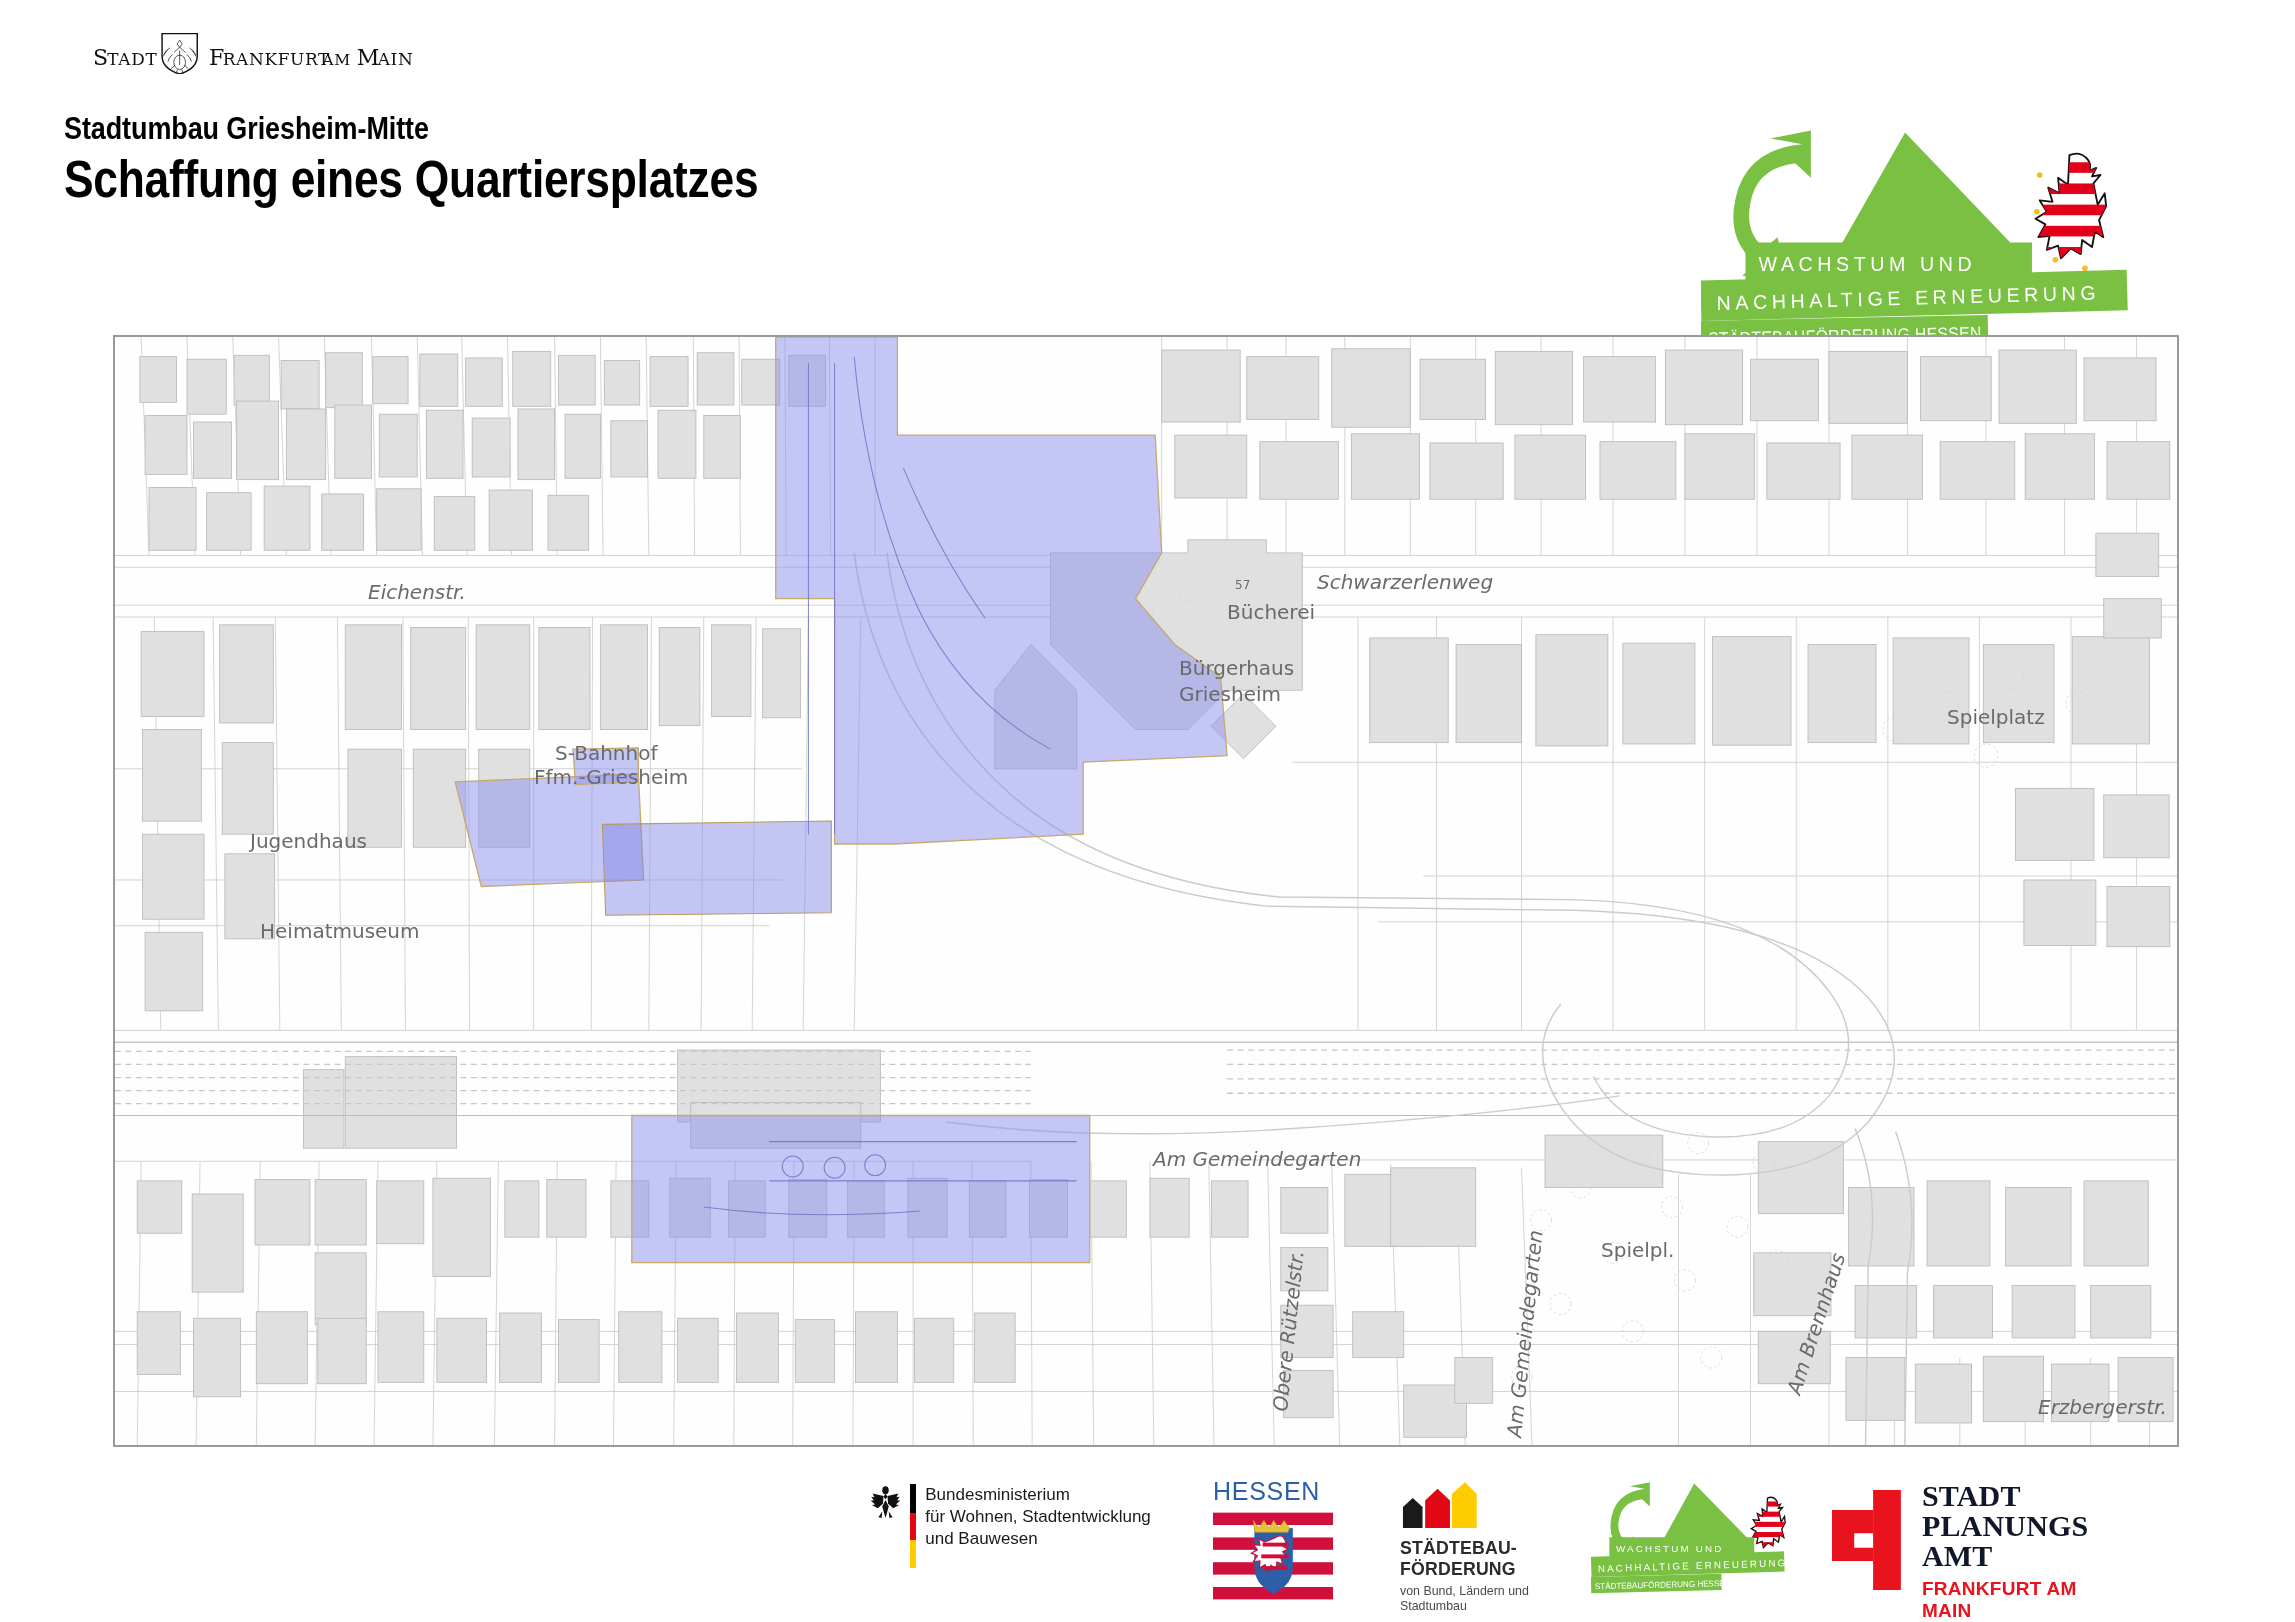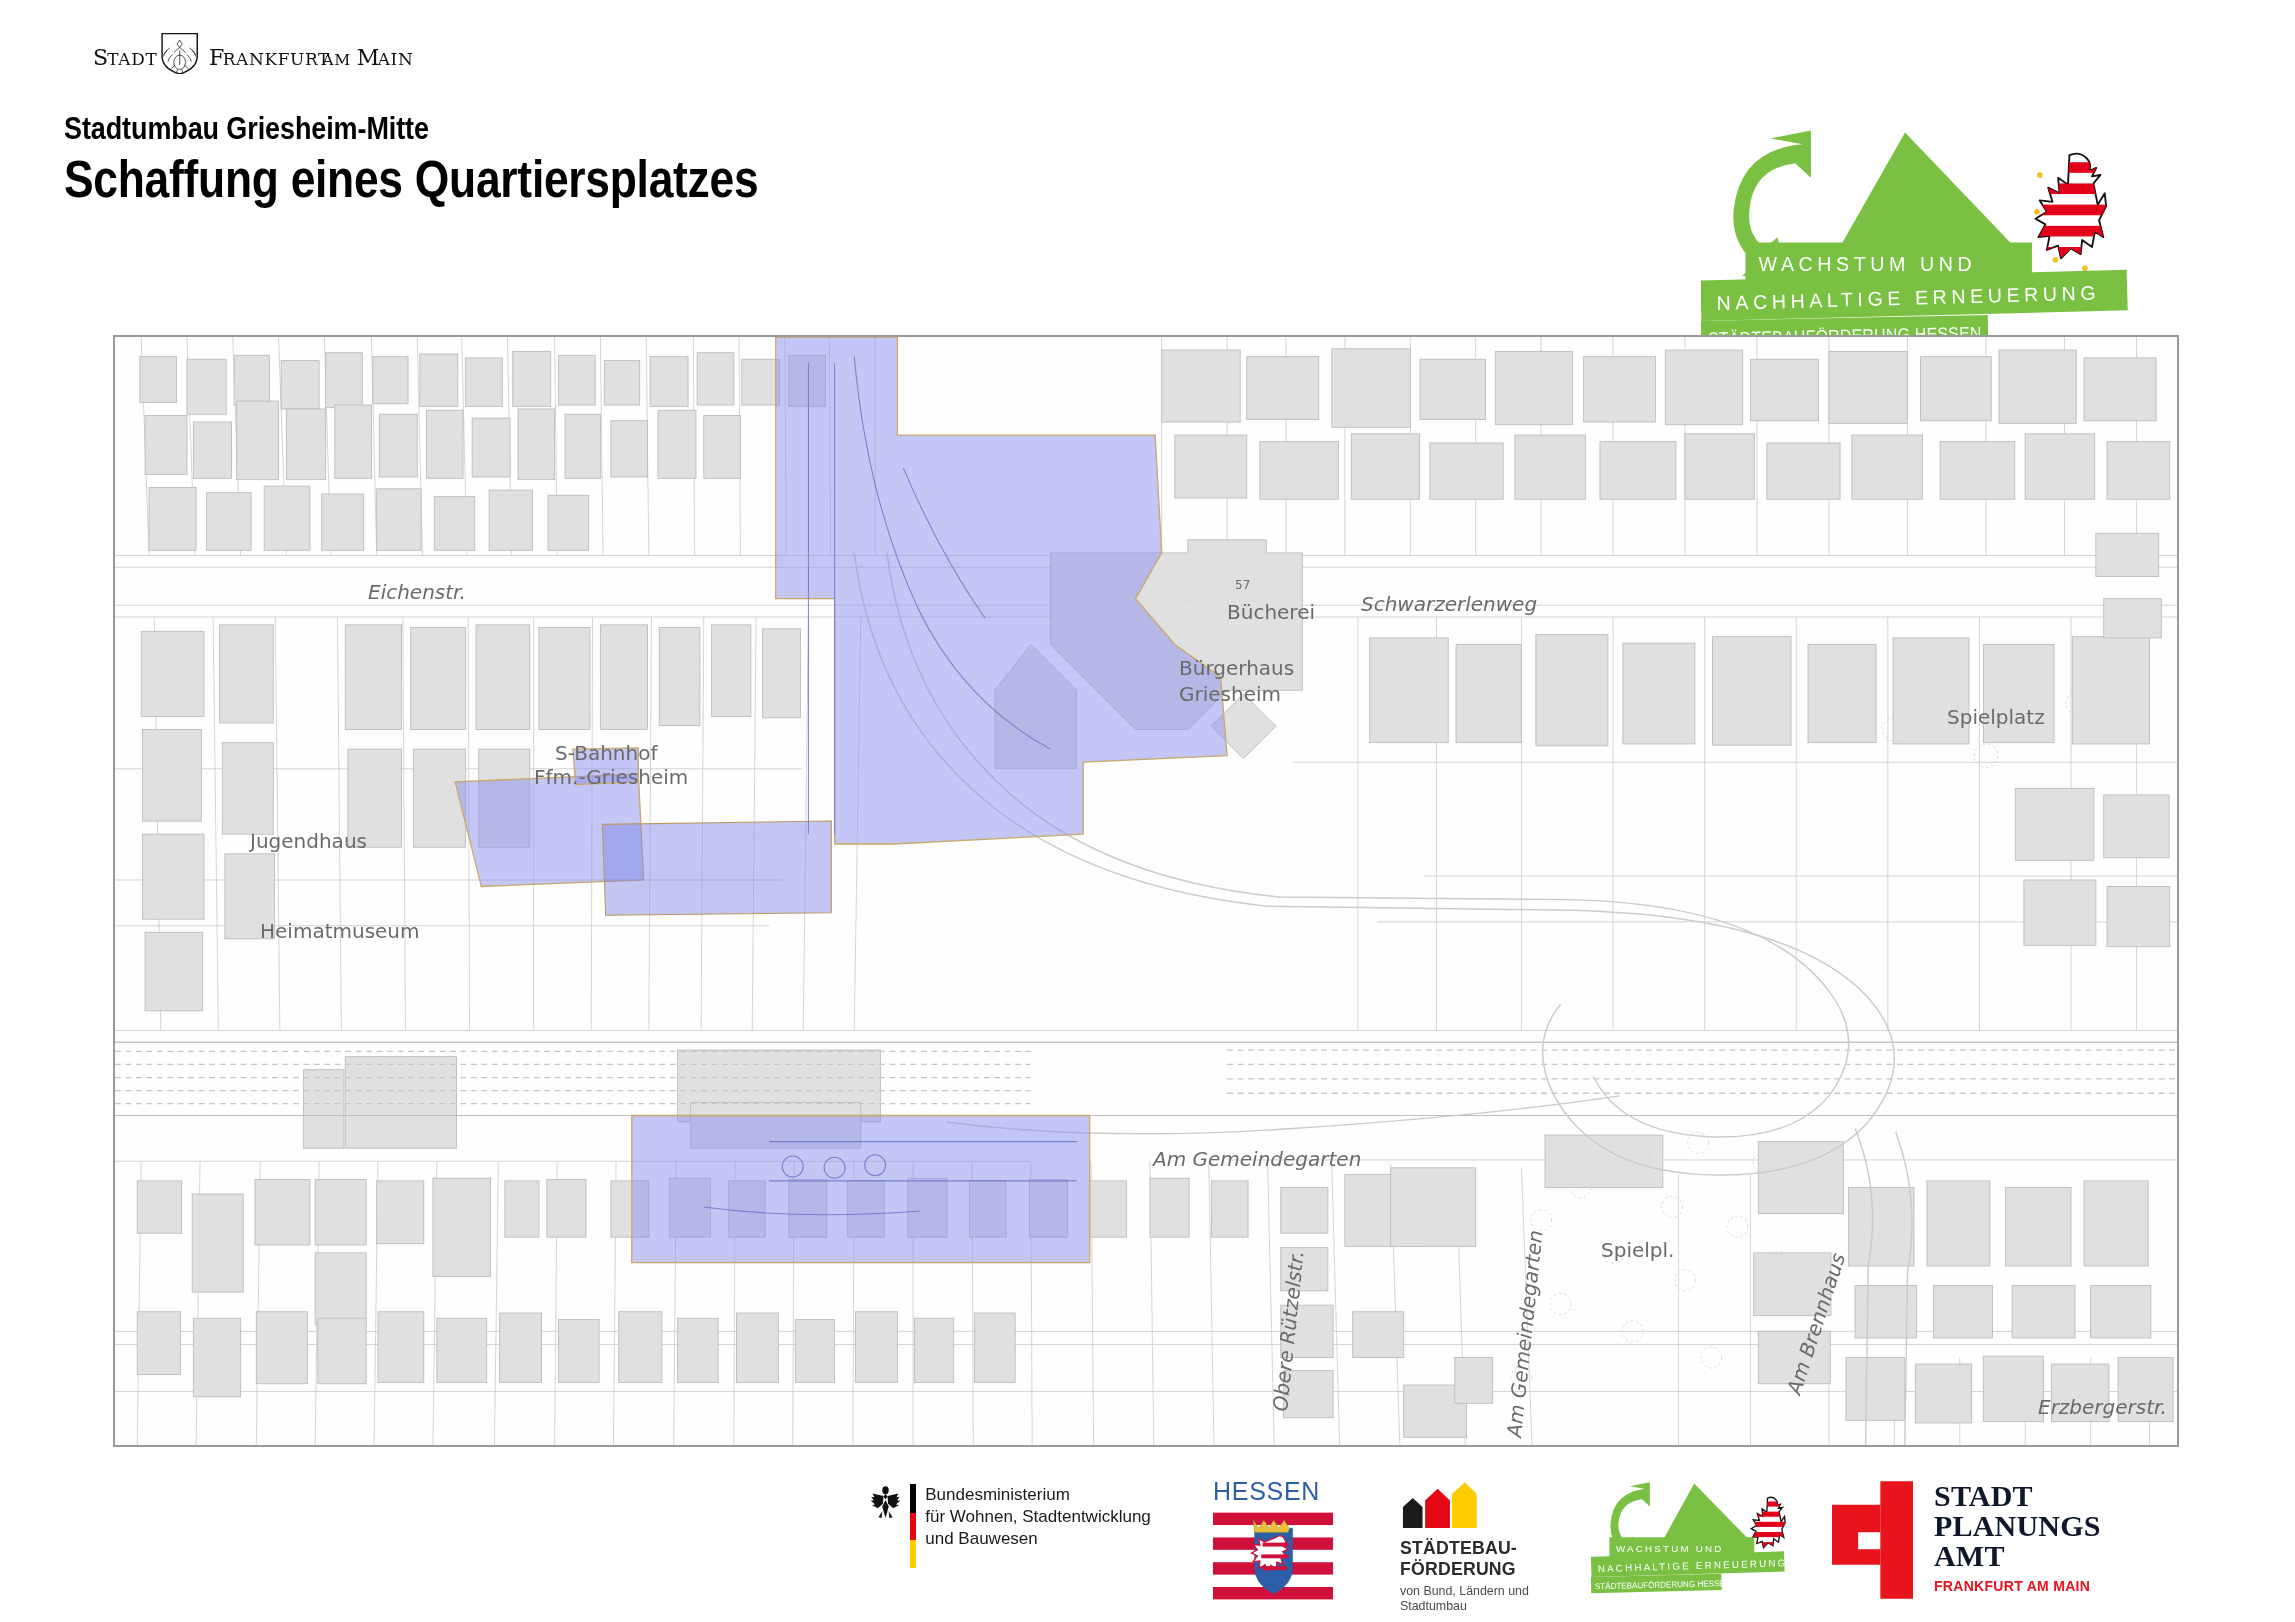--- a/index.html
+++ b/index.html
@@ -55,21 +55,21 @@
   }
   .sbf-sub{
     font-family:"Liberation Sans",sans-serif;font-size:12.4px;color:#4a4a4a;
     line-height:1.25;margin-top:4.6px;
   }
   .spa-title{
     font-family:Liberation Serif, serif;font-weight:bold;font-size:30px;
     color:#0f172a;line-height:1.0;letter-spacing:0.2px;
   }
   .spa-sub{
-    font-family:"Liberation Sans",sans-serif;font-weight:bold;font-size:14px;
+    font-family:"Liberation Sans",sans-serif;font-weight:bold;font-size:19px;
     color:#e8131d;letter-spacing:0.3px;margin-top:6.5px;
   }
   .hessen-word{
     font-family:"Liberation Sans",sans-serif;font-size:25px;color:#2c5fa8;
     letter-spacing:0.7px;
   }
 </style>
 </head>
 <body>
 
@@ -530,21 +530,21 @@
       <path d="M1000 1230 H1470"></path>
         <path d="M1000 1290 H1470"></path>
       <path d="M900 1330 Q1050 1350 1230 1336"></path>
       <circle cx="1036" cy="1268" r="16"></circle>
         <circle cx="1100" cy="1270" r="16"></circle>
       <circle cx="1162" cy="1266" r="16"></circle>
     </g>
   </svg>
 
   <div class="maplabel street" style="left:253px;top:243px;">Eichenstr.</div>
-  <div class="maplabel street" style="left:1246px;top:233px;margin-top:22px;">Schwarzerlenweg</div>
+  <div class="maplabel street" style="left:1202px;top:233px;">Schwarzerlenweg</div>
   <div class="maplabel street" style="left:1923px;top:1058px;">Erzbergerstr.</div>
   <div class="maplabel street" style="left:1038px;top:810px;">Am Gemeindegarten</div>
   <div class="maplabel street vert" style="left:1153px;top:1073px;transform:rotate(-84deg);">Obere Rützelstr.</div>
   <div class="maplabel street vert" style="left:1387px;top:1099px;transform:rotate(-84deg);">Am Gemeindegarten</div>
   <div class="maplabel street vert" style="left:1667px;top:1053px;transform:rotate(-72deg);">Am Brennhaus</div>
 
   <div class="maplabel poi" style="left:1112px;top:263px;">Bücherei</div>
   <div class="maplabel poi-sm" style="left:1120px;top:241px;">57</div>
   <div class="maplabel poi" style="left:1064px;top:319px;">Bürgerhaus</div>
   <div class="maplabel poi" style="left:1064px;top:345px;">Griesheim</div>

